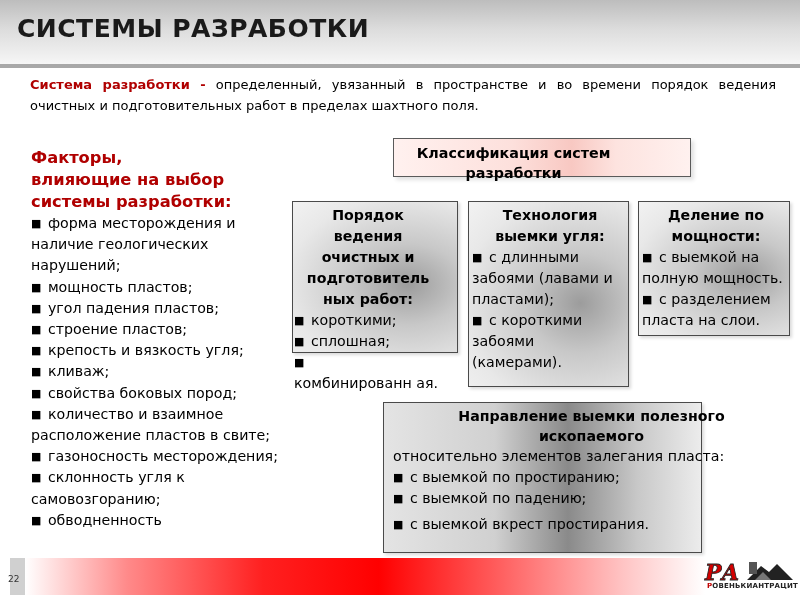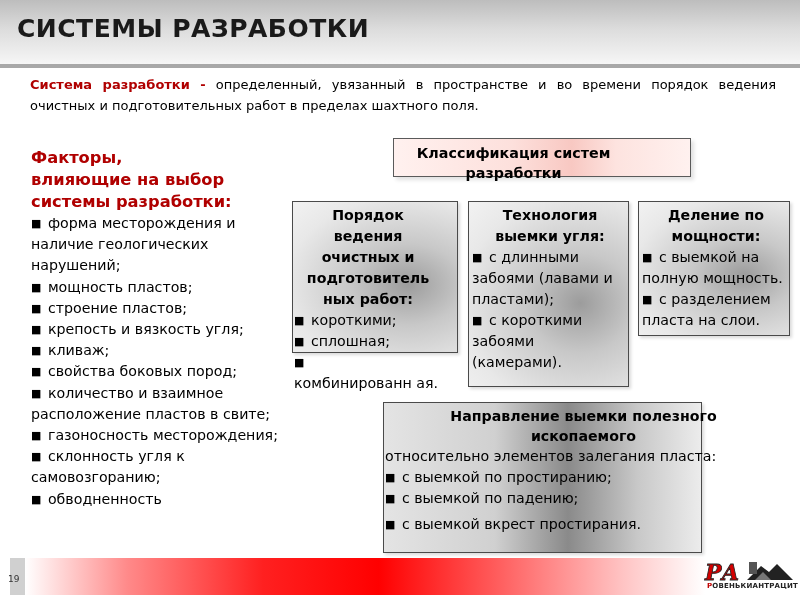--- a/index.html
+++ b/index.html
@@ -93,20 +93,21 @@
 </div>
 
 <div class="factors">
   <div class="head">
     <div>Факторы,</div>
     <div>влияющие на выбор</div>
     <div>системы разработки:</div>
   </div>
   <span class="item"><span class="bullet">■</span> <span>форма месторождения и наличие   геологических нарушений;</span></span>
   <span class="item"><span class="bullet">■</span> <span>мощность пластов;</span></span>
+  <span class="item"><span class="bullet">■</span> <span>угол падения пластов;</span></span>
   <span class="item"><span class="bullet">■</span> <span>строение пластов;</span></span>
   <span class="item"><span class="bullet">■</span> <span>крепость и вязкость угля;</span></span>
   <span class="item"><span class="bullet">■</span> <span>кливаж;</span></span>
   <span class="item"><span class="bullet">■</span> <span>свойства боковых пород;</span></span>
   <span class="item"><span class="bullet">■</span> <span>количество и взаимное расположение пластов в свите;</span></span>
   <span class="item"><span class="bullet">■</span> <span>газоносность месторождения;</span></span>
   <span class="item"><span class="bullet">■</span> <span>склонность угля к самовозгоранию;</span></span>
   <span class="item"><span class="bullet">■</span> <span>обводненность</span></span>
 </div>
 
@@ -129,31 +130,31 @@
 </div>
 
 <div class="gbox" style="left:638px; top:201px; width:150px; height:133px;"></div>
 <div class="box-text" style="left:642px; top:205px; width:148px;">
   <span class="bh">Деление  по мощности:</span>
   <span class="bi"><span class="bullet">■</span> <span>с выемкой на полную мощность.</span></span>
   <span class="bi"><span class="bullet">■</span> <span>с разделением пласта на слои.</span></span>
 </div>
 
 <div class="gbox" style="left:383px; top:402px; width:317px; height:149px; background: linear-gradient(to right, #e4e4e4 0%, #d0d0d0 35%, #8a8a8a 58%, #c8c8c8 80%, #ececec 100%);"></div>
-<div class="box-text" style="left:385px; top:406px; width:357px;">
+<div class="box-text" style="left:385px; top:406px; width:357px;padding-left:8px;">
   <span class="bh" style="padding-left:40px; line-height:20px;">Направление выемки полезного ископаемого</span>
   <span class="bi" style="line-height:20.5px;">относительно элементов залегания пласта:</span>
   <span class="bi" style="line-height:20.5px;"><span class="bullet">■</span> <span>с выемкой по простиранию;</span></span>
   <span class="bi" style="line-height:20.5px;"><span class="bullet">■</span> <span>с выемкой по падению;</span></span>
   <span class="bi" style="line-height:28px;"><span class="bullet">■</span> <span>с выемкой вкрест простирания.</span></span>
 </div>
 
 <div class="page-strip"></div>
 <div class="footer-bar"></div>
-<div class="page-num">19</div>
+<div class="page-num">22</div>
 
 <svg class="logo" viewBox="0 0 92 40">
   <text x="2" y="24" font-family="DejaVu Serif, serif" font-weight="bold" font-style="italic" font-size="22" fill="#d40000" stroke="#222" stroke-width="0.8">РА</text>
   <polygon points="44,24 58,10 66,16 74,8 90,24" fill="#222"></polygon>
   <polygon points="52,24 60,16 68,24" fill="#777"></polygon>
   <rect x="46" y="6" width="8" height="12" fill="#555"></rect>
 </svg>
 <div class="logo-text"><span class="r">Р</span><span>ОВЕНЬКИАНТРАЦИТ</span></div>
 
 </body></html>

